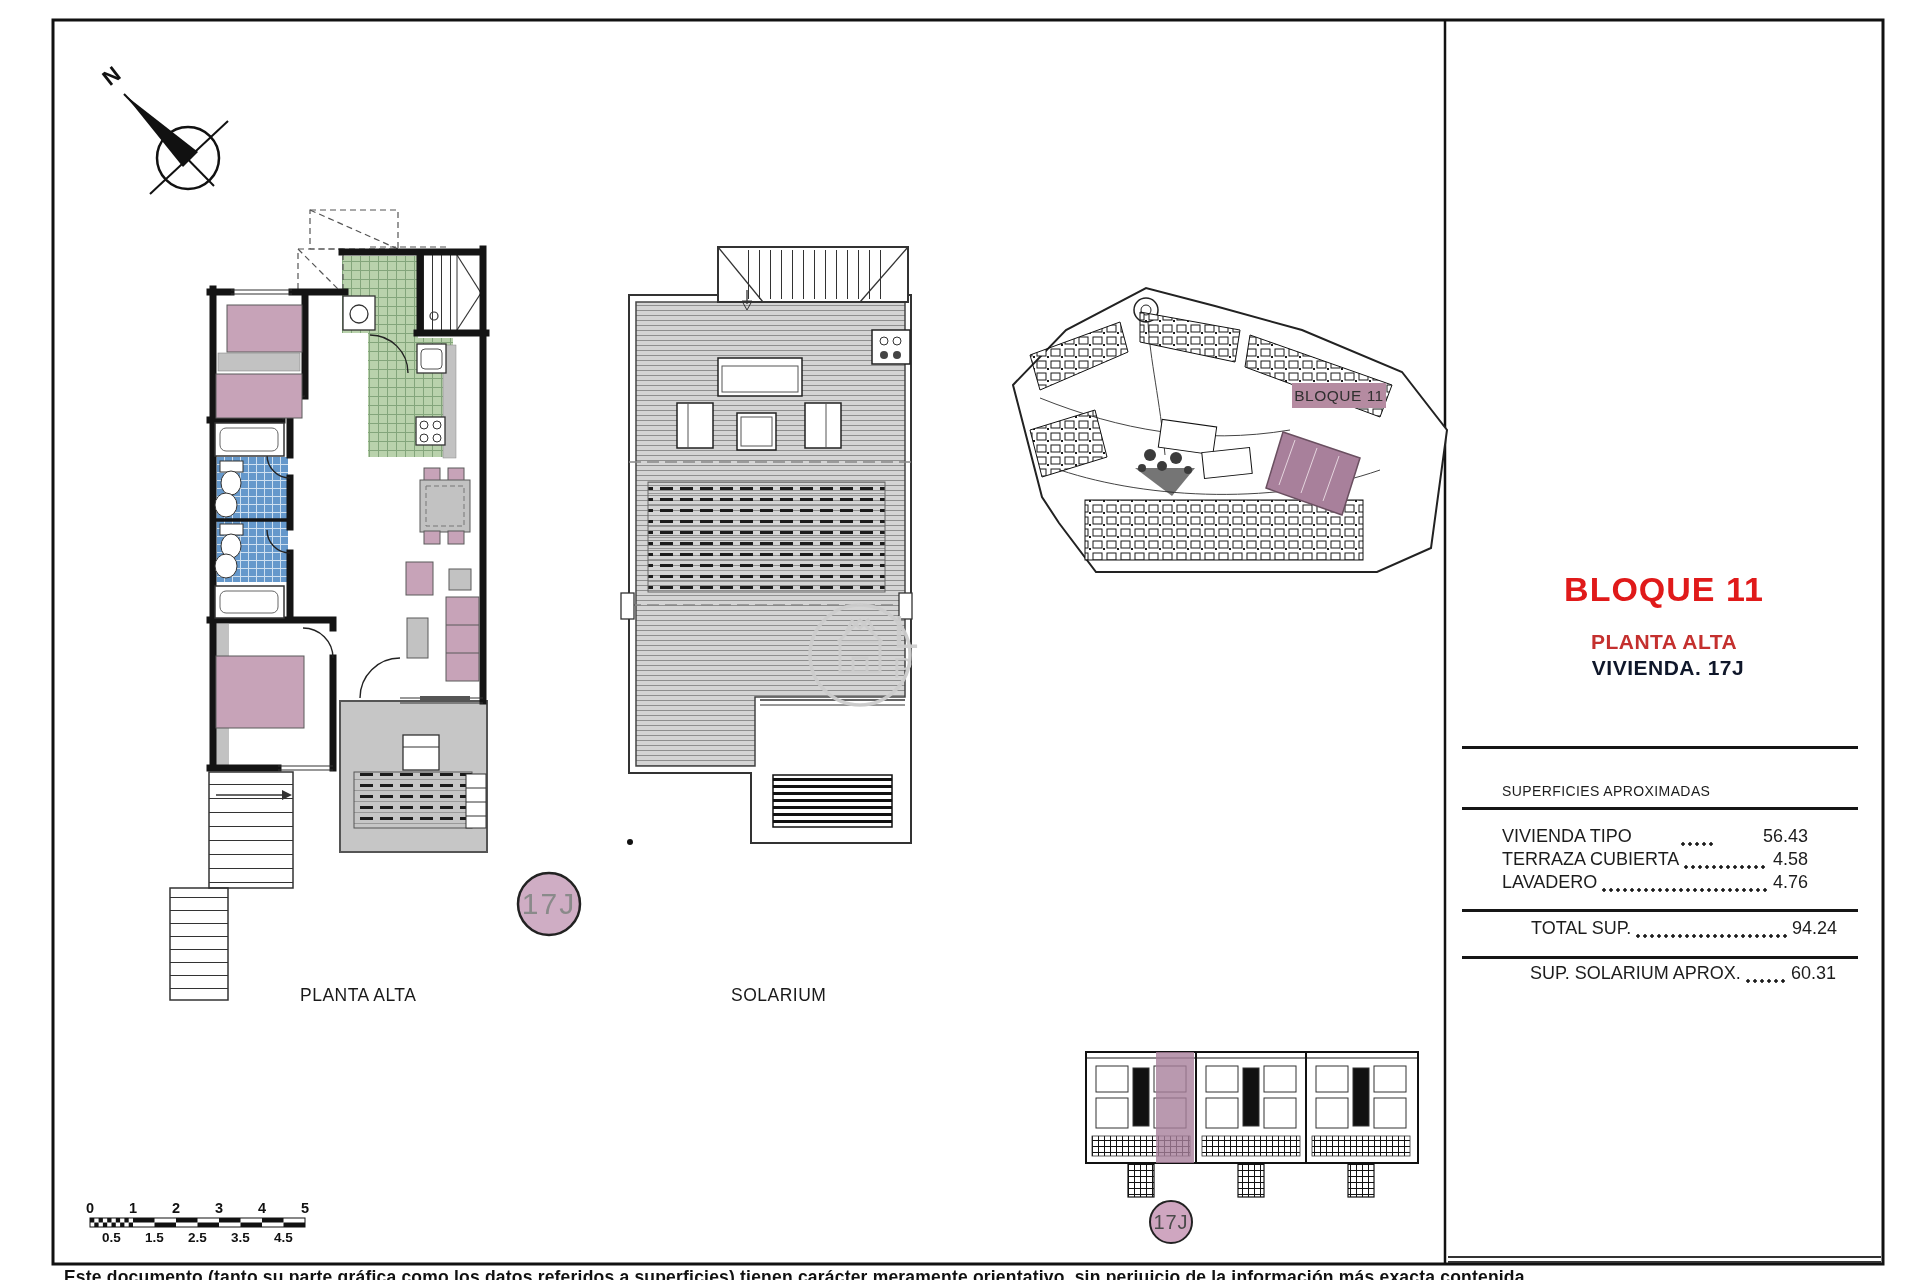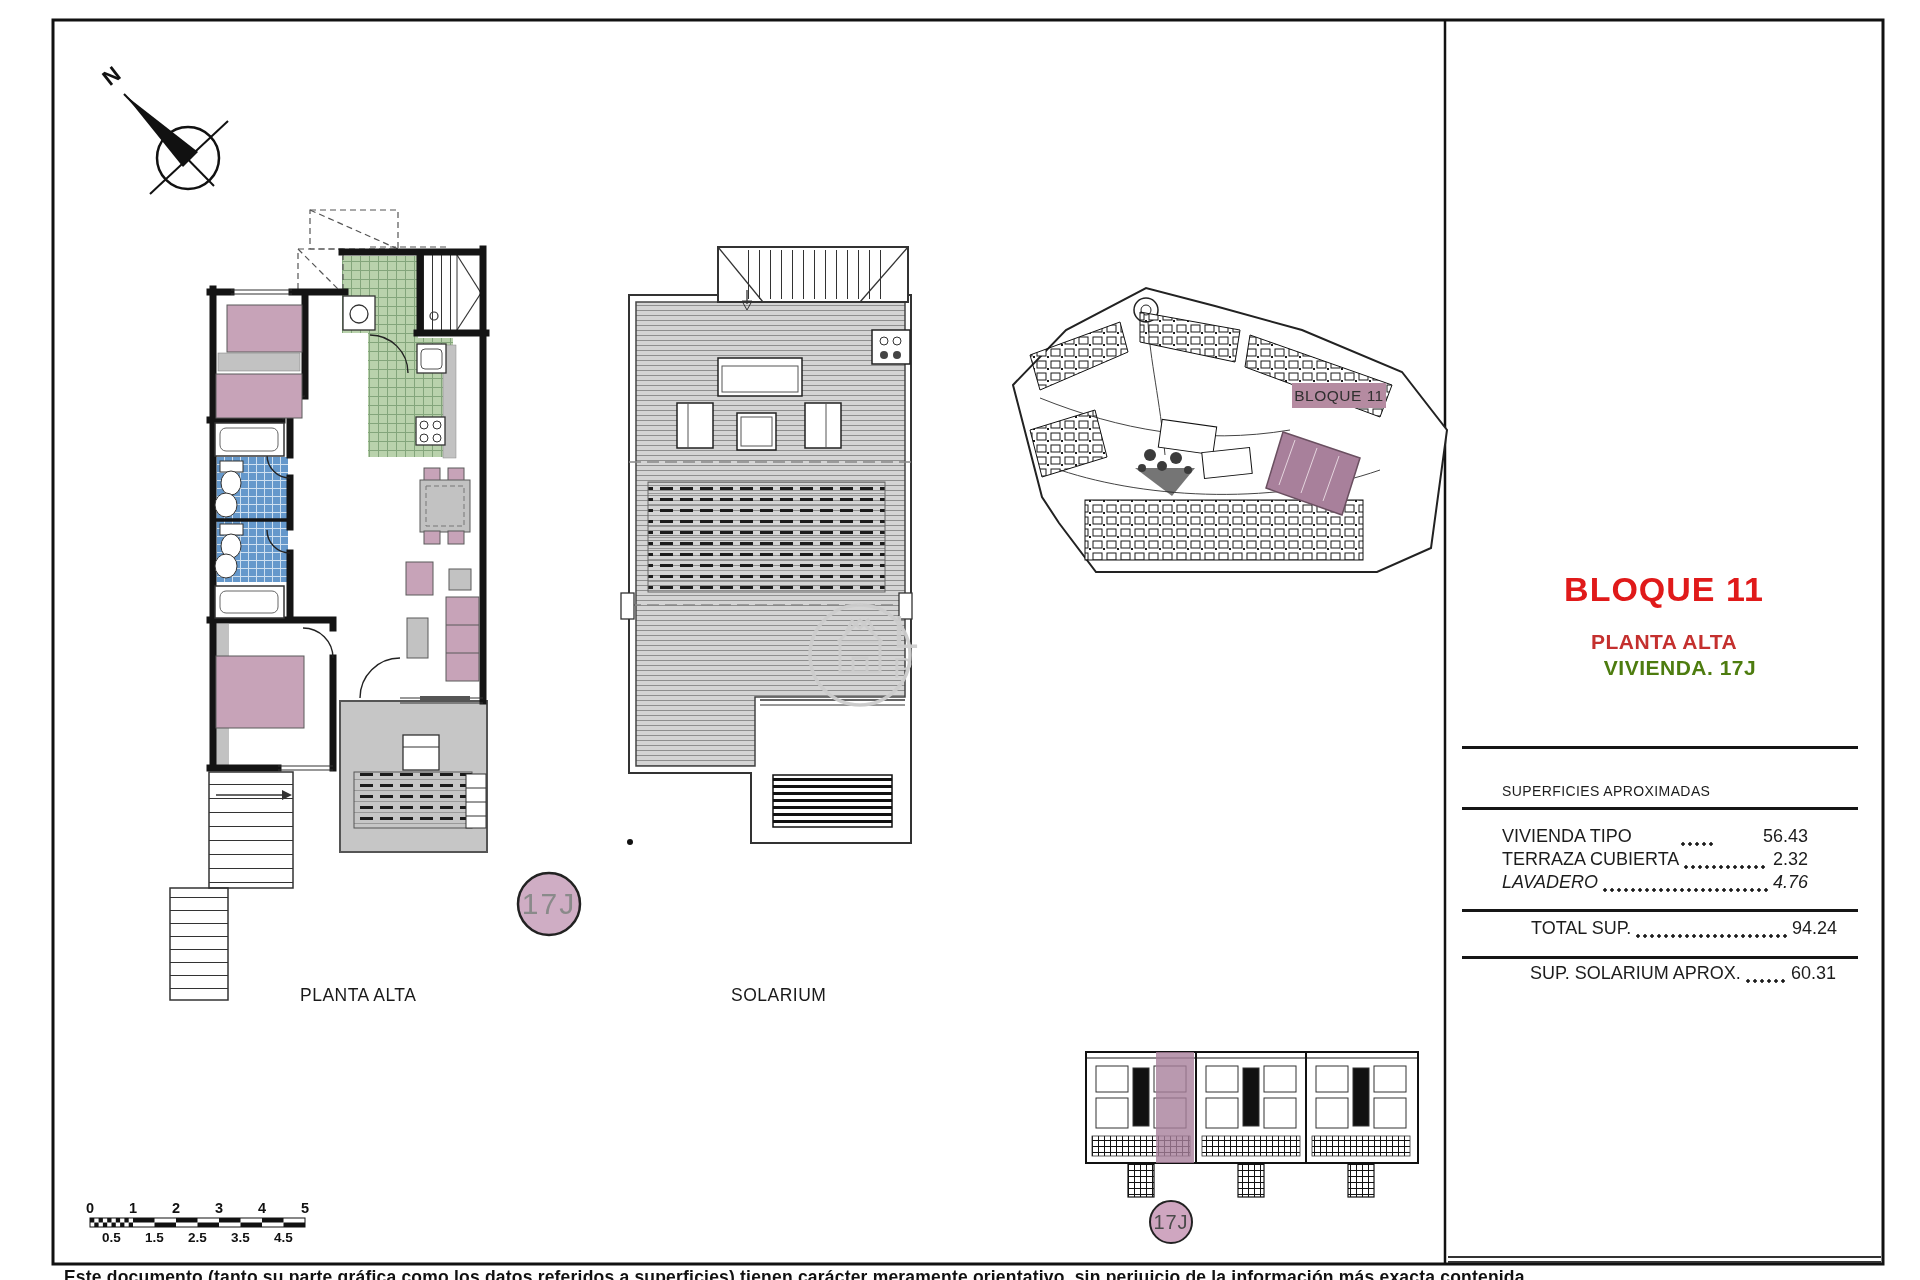--- a/index.html
+++ b/index.html
@@ -4,31 +4,31 @@
 <style>
   html,body{margin:0;padding:0;background:#ffffff;}
   body{width:1920px;height:1280px;overflow:hidden;font-family:"Liberation Sans",sans-serif;}
   .sheet{position:relative;width:1920px;height:1280px;background:#fff;}
   svg{position:absolute;left:0;top:0;font-family:"Liberation Sans",sans-serif;}
   .title-block{position:absolute;left:1445px;top:20px;width:438px;height:1244px;}
   .tb-title{position:absolute;top:550px;left:0;width:100%;text-align:center;
             font-size:34px;font-weight:bold;color:#e01a1a;letter-spacing:1px;}
   .tb-sub1{position:absolute;top:610px;left:0;width:100%;text-align:center;
            font-size:21px;font-weight:bold;color:#c4302e;letter-spacing:.5px;}
-  .tb-sub2{position:absolute;top:636px;left:16px;width:100%;text-align:center;
-           font-size:21px;font-weight:bold;color:#4d7c0f;letter-spacing:.5px;}
+  .tb-sub2{position:absolute;top:636px;left:4px;width:100%;text-align:center;
+           font-size:21px;font-weight:bold;color:#0f172a;letter-spacing:.5px;}
   .rule{position:absolute;left:17px;width:396px;height:3px;background:#161616;}
   .rule.r1{top:726px;} .rule.r2{top:787px;} .rule.r3{top:889px;} .rule.r4{top:936px;}
   .tb-header{position:absolute;top:763px;left:57px;font-size:14px;color:#1c1c1c;letter-spacing:.4px;}
   .srow{position:absolute;left:57px;width:306px;display:flex;align-items:flex-end;
         font-size:18px;color:#1c1c1c;}
   .srow .dots{flex:1;height:15px;margin:0 5px;
         background-image:radial-gradient(circle at 2px 12px,#1c1c1c 1.5px,transparent 1.9px);
         background-size:7px 15px;background-repeat:repeat-x;}
-  .srow.row1{top:806px;gap:44px;} .srow.row2{top:829px;align-items:flex-end;} .srow.row3{top:852px;font-style:italic;}
+  .srow.row1{top:806px;gap:44px;} .srow.row2{top:829px;align-items:flex-end;} .srow.row3{top:852px;}
   .srow.rowt{top:898px;margin-left:29px;} .srow.rows{top:943px;margin-left:28px;}
   .dbl{position:absolute;left:3px;width:433px;height:2px;background:#333;}
   .dbl.a{top:1236px;} .dbl.b{top:1241px;}
   .disclaimer{position:absolute;left:64px;top:1267px;width:1800px;
         font-size:17.5px;font-weight:bold;color:#111;white-space:nowrap;letter-spacing:.2px;}
 </style>
 </head>
 <body>
 
 <div class="sheet">
@@ -409,21 +409,21 @@
   <div class="rule r2"></div>
 
   <div class="srow row1">
     <span class="lbl">VIVIENDA TIPO</span>
     <span class="dots"></span>
     <span class="val">56.43</span>
   </div>
   <div class="srow row2">
     <span class="lbl">TERRAZA CUBIERTA</span>
     <span class="dots"></span>
-    <span class="val">2.32</span>
+    <span class="val">4.58</span>
   </div>
   <div class="srow row3">
     <span class="lbl">LAVADERO</span>
     <span class="dots"></span>
     <span class="val">4.76</span>
   </div>
 
   <div class="rule r3"></div>
   <div class="srow rowt">
     <span class="lbl">TOTAL SUP.</span>

